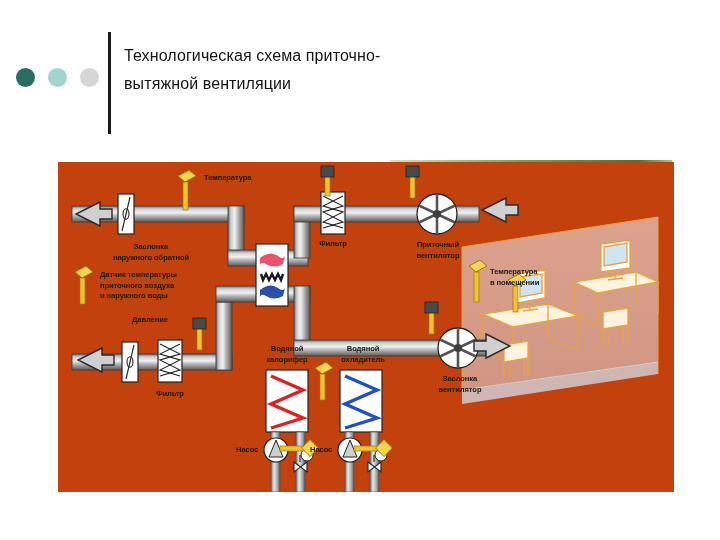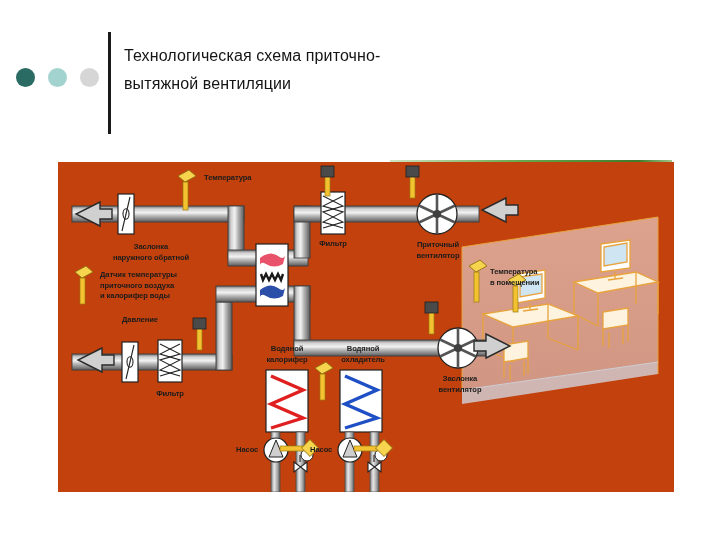--- a/index.html
+++ b/index.html
@@ -319,23 +319,23 @@
     </g>
   </svg>
 
   <div class="lbl s8" style="left:146px; top:11px;">Температура</div>
 
   <div class="lbl s8 c" style="left:28px; top:80px; width:130px;">Заслонка
 наружного обратной</div>
 
   <div class="lbl s8" style="left:42px; top:108px; width:140px;">Датчик температуры
 приточного воздуха
-и калорифер воды</div>
-
-  <div class="lbl s8" style="left:64px; top:153px;">Давление</div>
+и наружного воды</div>
+
+  <div class="lbl s8" style="left:74px; top:153px;">Давление</div>
 
   <div class="lbl s8 c" style="left:249px; top:77px; width:52px;">Фильтр</div>
 
   <div class="lbl s8 c" style="left:340px; top:78px; width:80px;">Приточный
 вентилятор</div>
 
   <div class="lbl s8" style="left:432px; top:105px; width:84px;">Температура
 в помещении</div>
 
   <div class="lbl s8 c" style="left:190px; top:182px; width:78px;">Водяной

